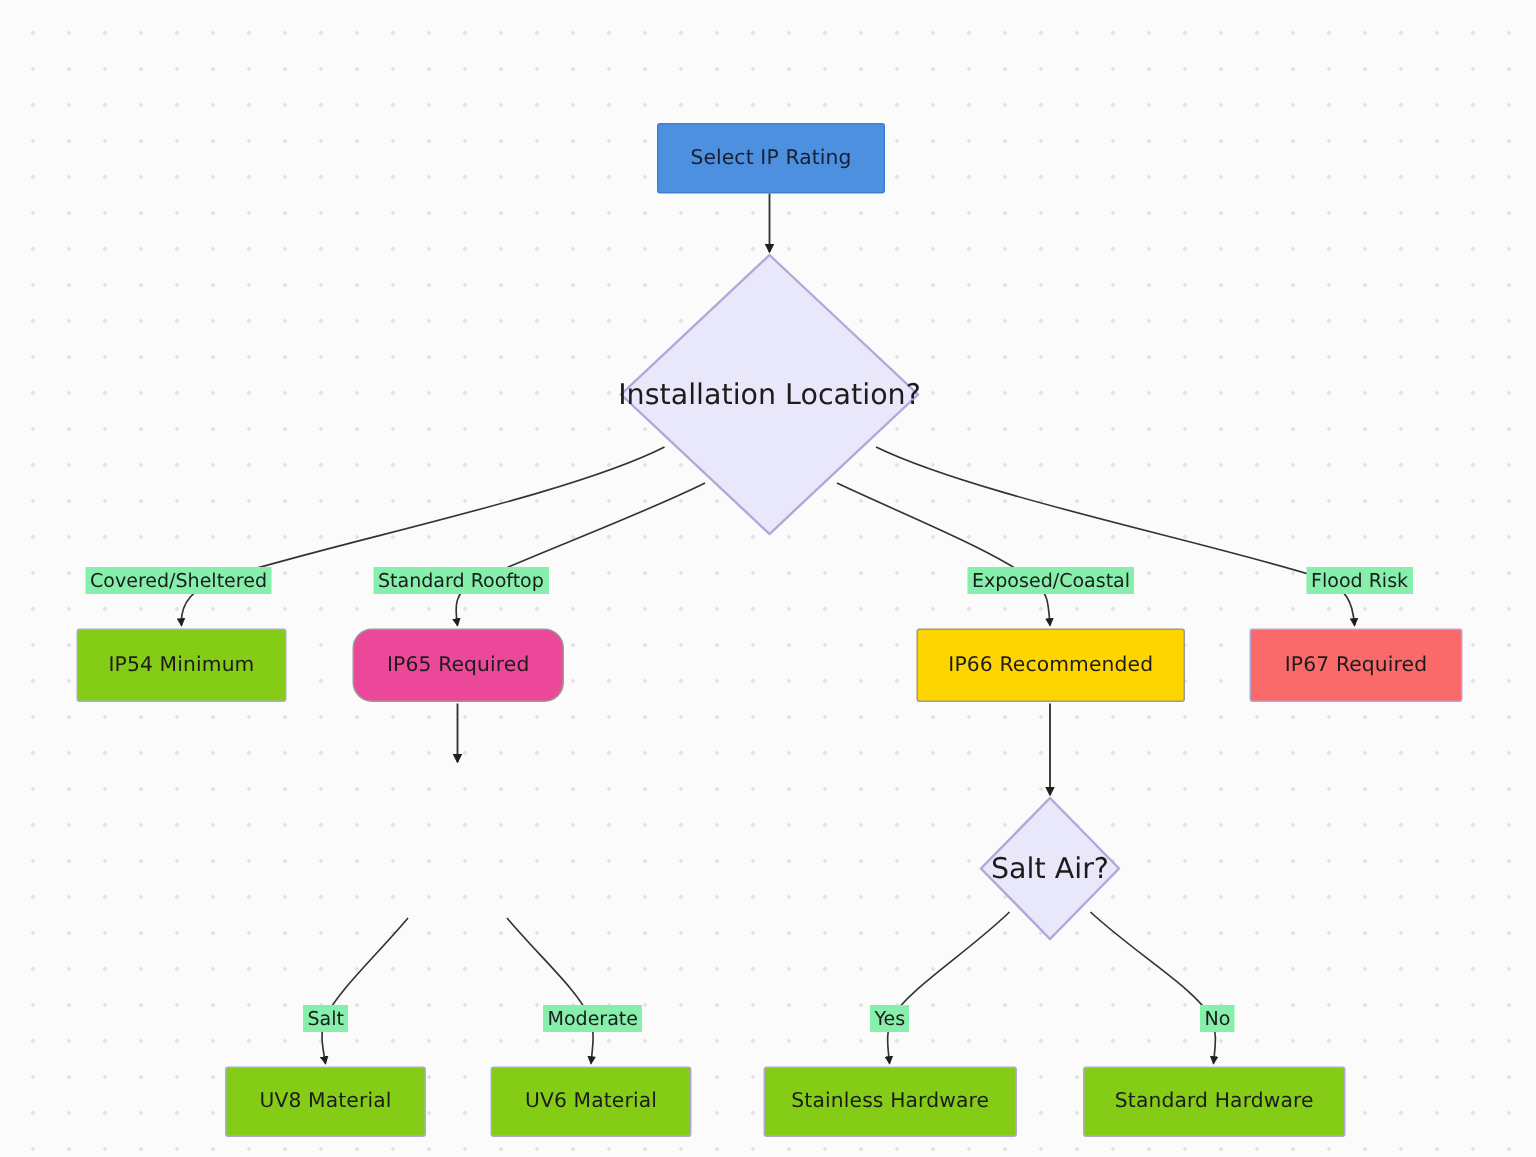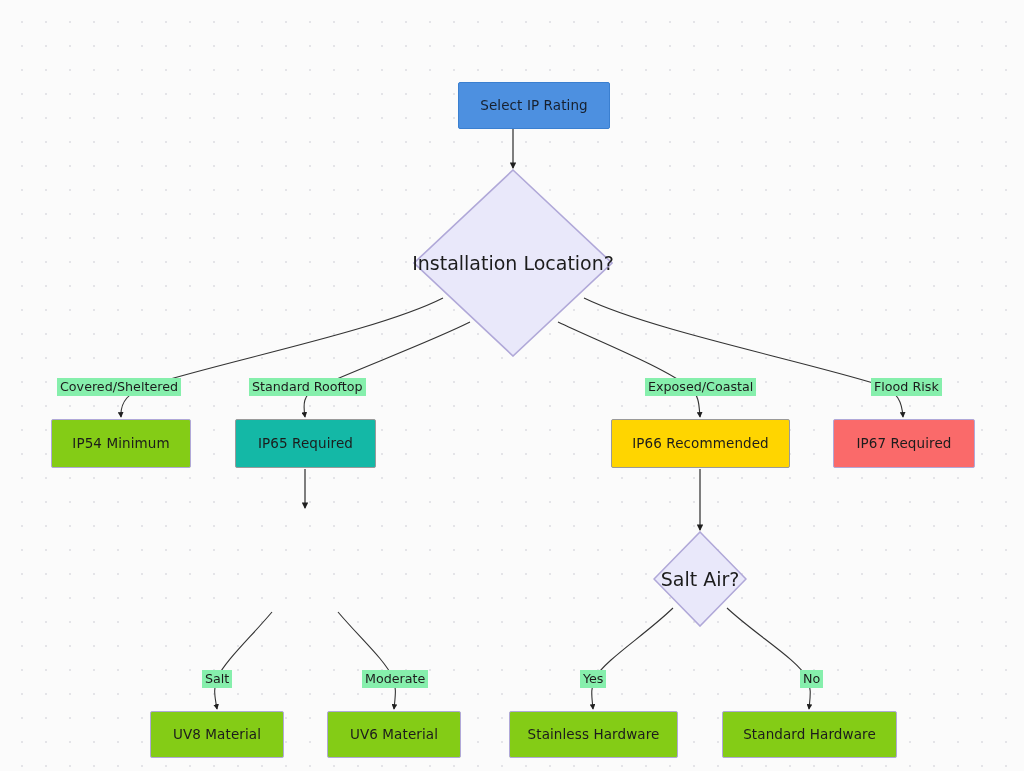--- a/index.html
+++ b/index.html
@@ -41,25 +41,25 @@
     background: #84cc16;
     color: #1c1c1c;
     font-size: 13.5px;
     letter-spacing: 0.1px;
     line-height: 1.2;
   }
   .node-box.start {
     background: #4d90e0;
     border-color: #3a7fd0;
     color: #17202e;
-    margin-left: 20px;
   }
   .node-box.green {
-    background: #14b8a6;
+    background: #ec4899;
     border-color: #9a9a9a;
+    border-radius: 13px;
   }
   .node-box.gold {
     background: #ffd500;
     border-color: #9a9a9a;
   }
   .node-box.red {
     background: #fa6a6a;
     border-color: #b0a8d8;
   }
   .node-diamond {

